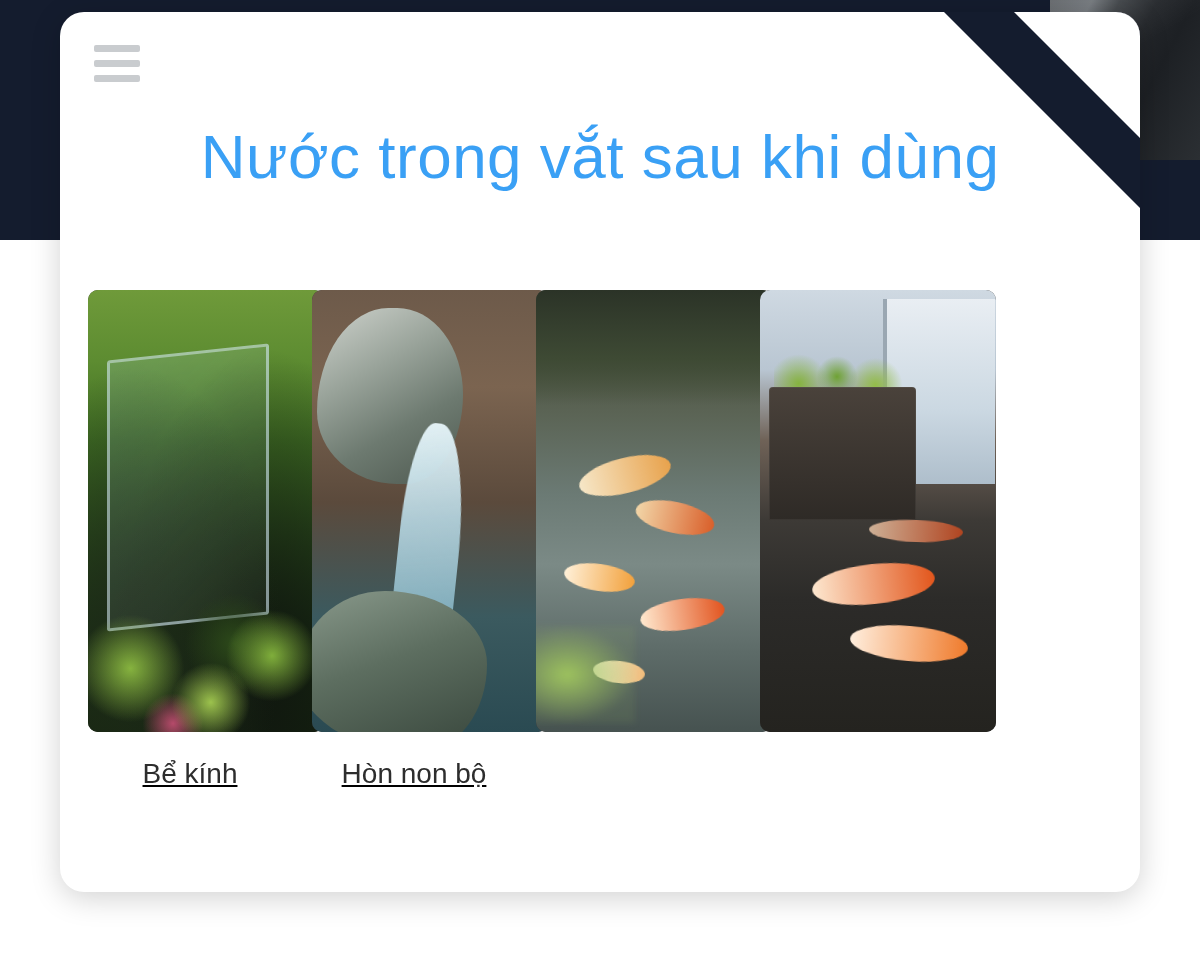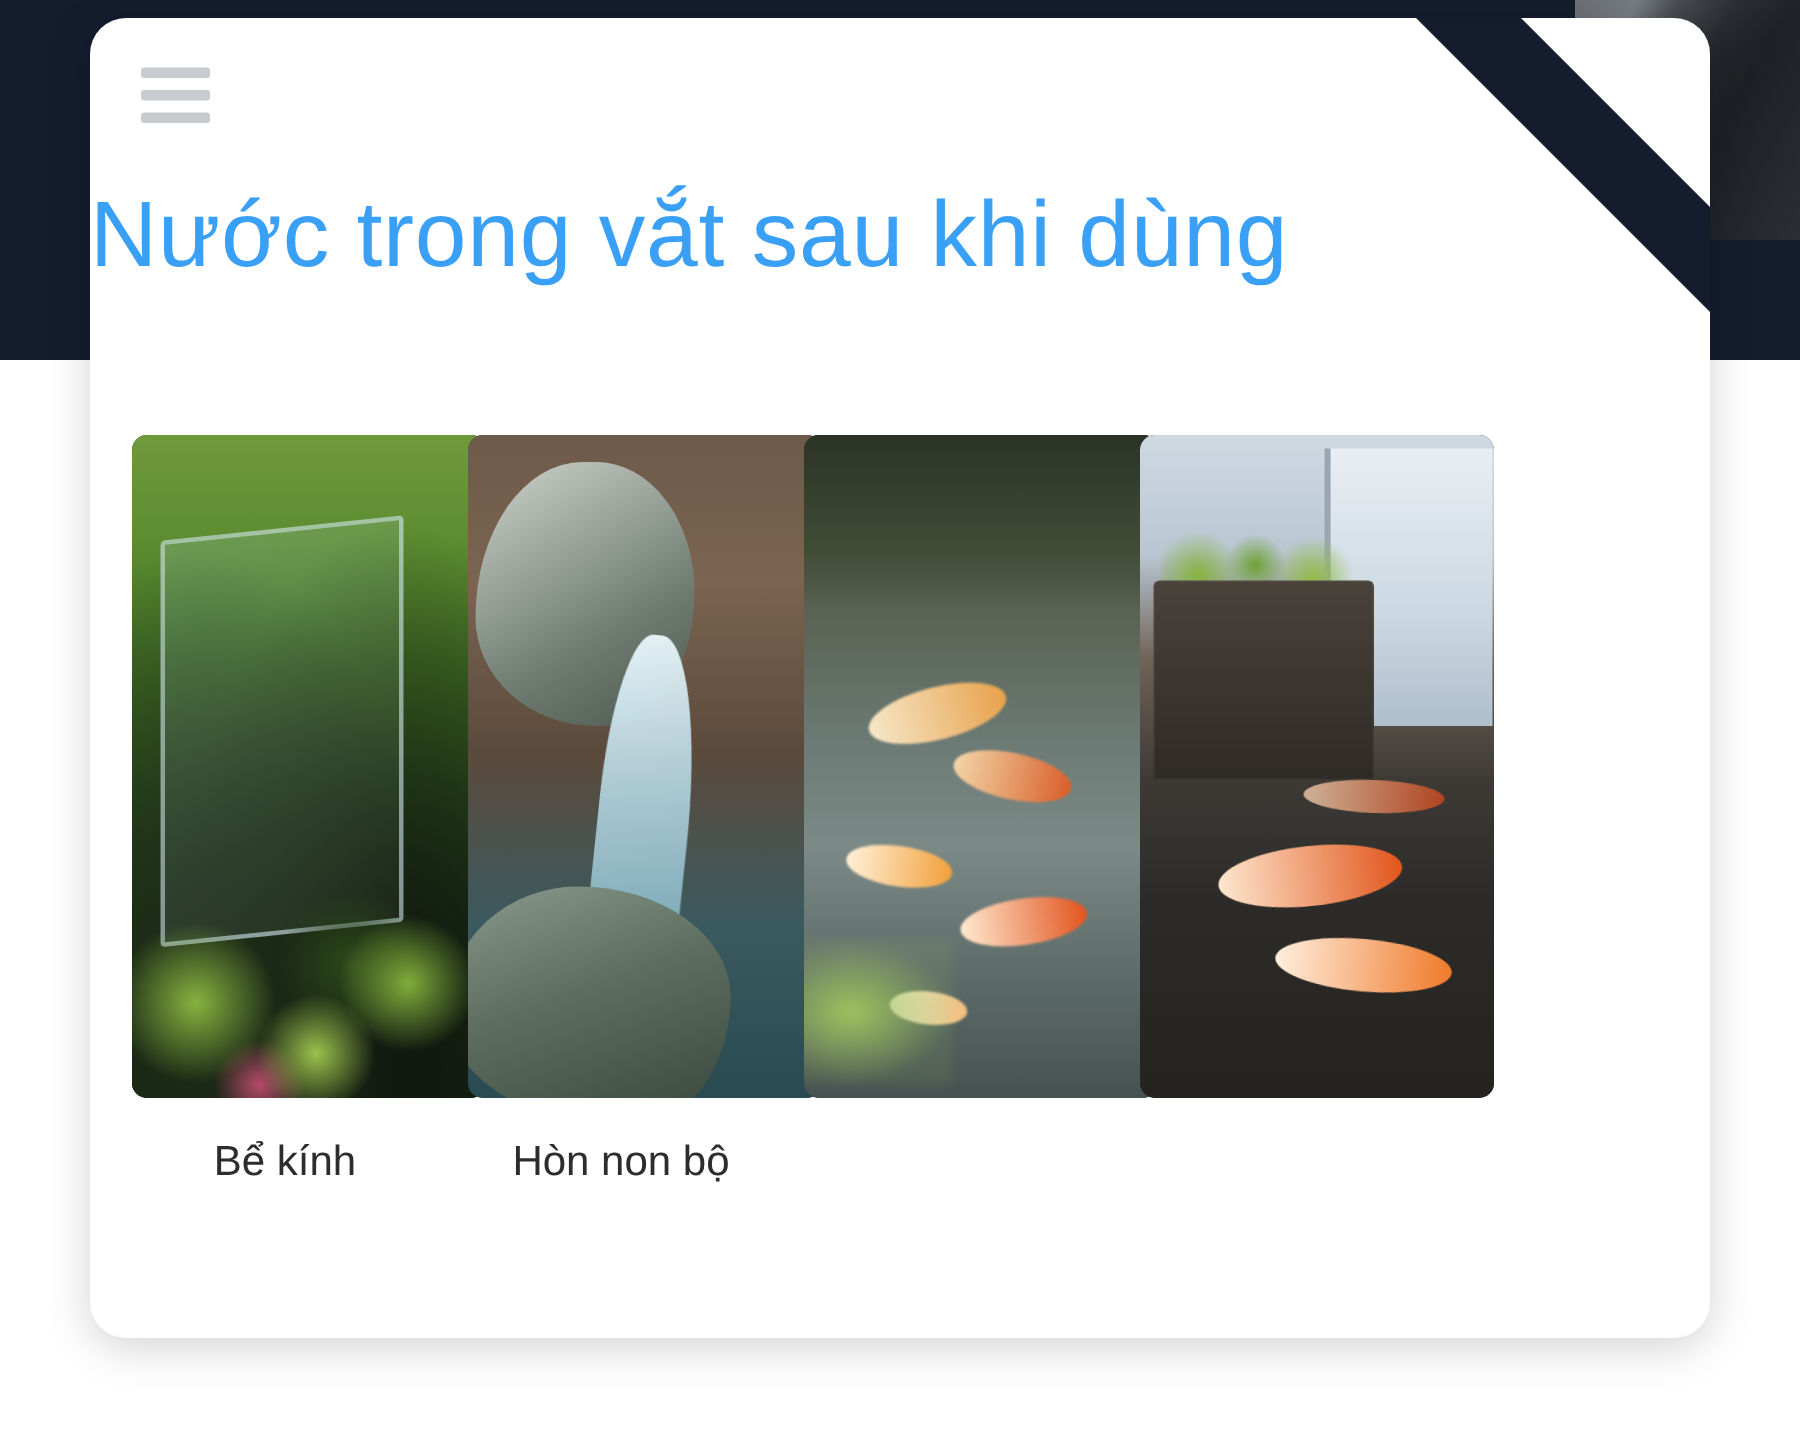--- a/index.html
+++ b/index.html
@@ -101,40 +101,42 @@
     height: 7px;
     background: #c9cccf;
     border-radius: 2px;
   }
 
   .headline {
     position: absolute;
     left: 0;
     top: 112px;
     width: 1080px;
+    text-align: center;
     color: #3aa0f5;
     font-size: 62px;
     line-height: 1.05;
     font-weight: 400;
     letter-spacing: 0.5px;
     white-space: nowrap;
   }
 
   .gallery {
     position: absolute;
     left: 28px;
     top: 278px;
     width: 1024px;
     display: flex;
     justify-content: flex-start;
     gap: 20px;
   }
 
   .gallery-item {
     width: 204px;
+    text-decoration: underline;
   }
 
   .thumb {
     width: 236px;
     height: 442px;
     border-radius: 10px;
     overflow: hidden;
     position: relative;
     background: #333;
   }

